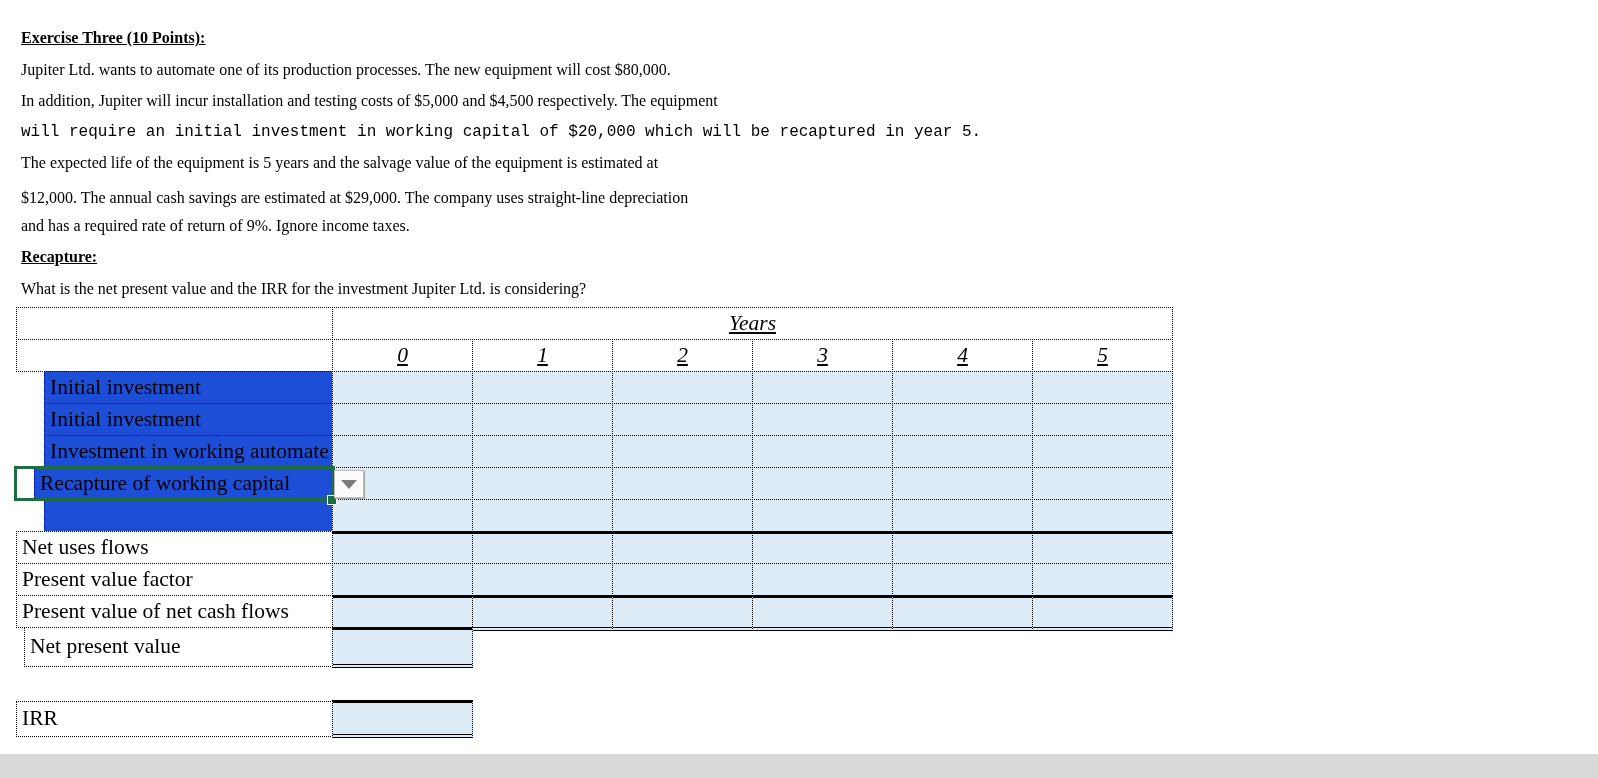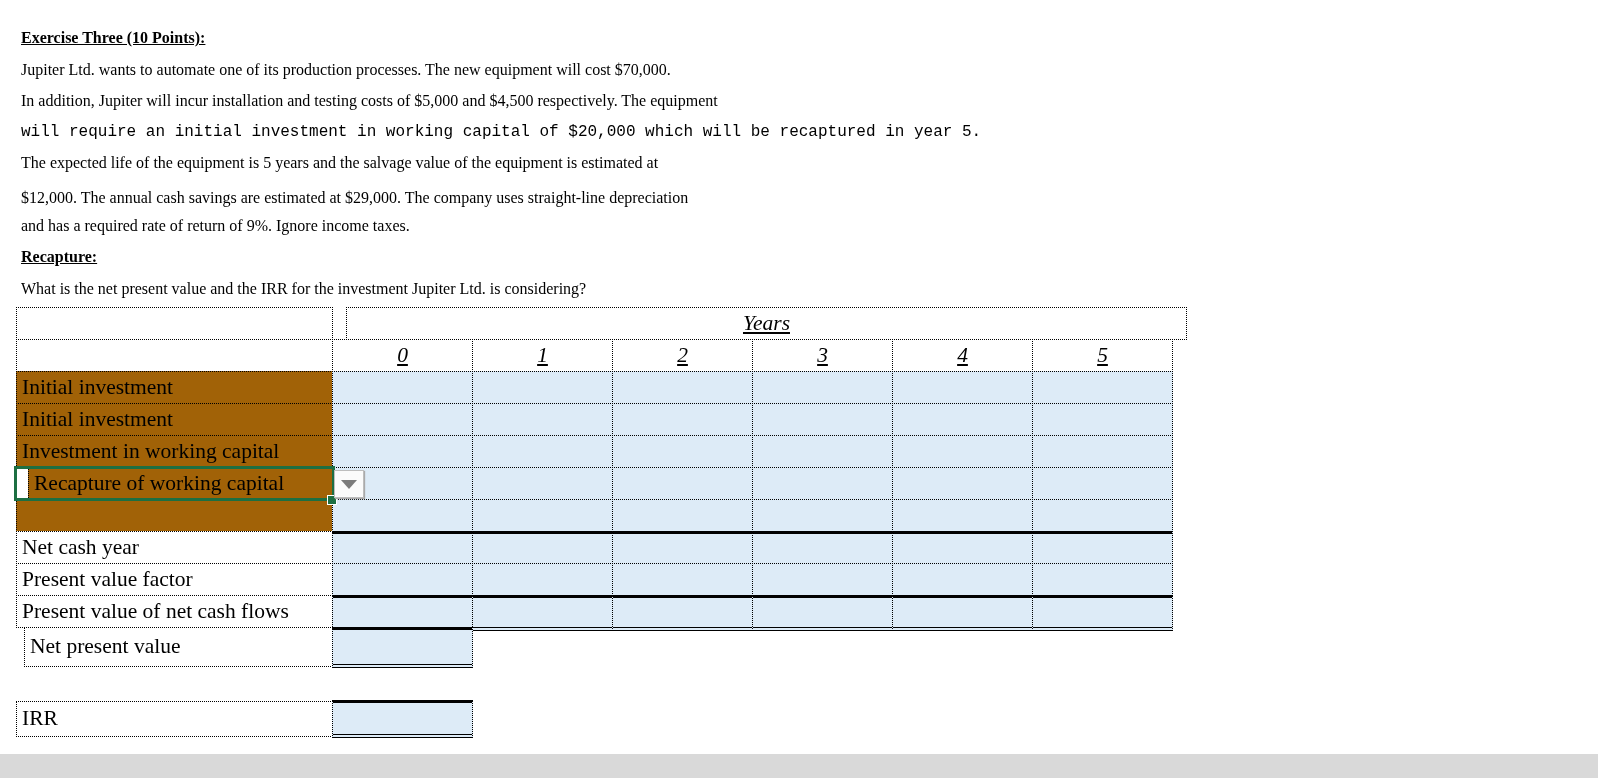--- a/index.html
+++ b/index.html
@@ -13,21 +13,21 @@
     .bold-u { font-weight: bold; text-decoration: underline; }
 
     .grid { position: absolute; left: 0; top: 0; }
     .cell {
       position: absolute; box-sizing: border-box;
       border-left: 1px dotted #000; border-top: 1px dotted #000;
       border-right: 1px dotted #000; border-bottom: 1px dotted #000;
       font-size: 21.5px; line-height: 30px; white-space: nowrap; overflow: hidden;
     }
     .label { padding-left: 5px; }
-    .green { background: #a16207; }
+    .green { background: #1d4ed8; margin-left: 28px; }
     .blue { background: #ddebf7; }
     .white { background: #ffffff; }
     .yearnum { text-align: center; font-style: italic; }
     .yearnum span, .yearshdr span { text-decoration: underline; }
     .yearshdr { text-align: center; font-style: italic; }
     .thick-top { border-top: 3px solid #000 !important; }
     .double-bottom { border-bottom: 4px double #000 !important; }
 
     .selected {
       position: absolute; box-sizing: border-box;
@@ -46,33 +46,33 @@
     .tri {
       width: 0; height: 0; border-left: 8px solid transparent; border-right: 8px solid transparent;
       border-top: 9px solid #7b7b7b;
     }
     .bottombar { position: absolute; left: 0; top: 754px; width: 1598px; height: 24px; background: #d9d9d9; }
   </style>
 </head>
 <body>
 
 <div class="txt bold-u" style="top:22px;">Exercise Three (10 Points):</div>
-<div class="txt" style="top:54px;">Jupiter Ltd. wants to automate one of its production processes. The new equipment will cost $70,000.</div>
+<div class="txt" style="top:54px;">Jupiter Ltd. wants to automate one of its production processes. The new equipment will cost $80,000.</div>
 <div class="txt" style="top:85px;">In addition, Jupiter will incur installation and testing costs of $5,000 and $4,500 respectively. The equipment</div>
 <div class="txt" style="top:116px;font-family:Liberation Mono, monospace;">will require an initial investment in working capital of $20,000 which will be recaptured in year 5.</div>
 <div class="txt" style="top:147px;">The expected life of the equipment is 5 years and the salvage value of the equipment is estimated at</div>
 <div class="txt" style="top:182px;">$12,000. The annual cash savings are estimated at $29,000. The company uses straight-line depreciation</div>
 <div class="txt" style="top:210px;">and has a required rate of return of 9%. Ignore income taxes.</div>
 <div class="txt bold-u" style="top:241px;">Recapture:</div>
 <div class="txt" style="top:273px;">What is the net present value and the IRR for the investment Jupiter Ltd. is considering?</div>
 
 <div class="grid">
 
   <div class="cell white" style="left:16px; top:307px; width:317px; height:33px;"></div>
-  <div class="cell white yearshdr" style="left:346px; top:307px; width:841px; height:33px;"><span>Years</span></div>
+  <div class="cell white yearshdr" style="left:332px; top:307px; width:841px; height:33px;"><span>Years</span></div>
 
   <div class="cell white" style="left:16px; top:339px; width:317px; height:33px;"></div>
   <div class="cell white yearnum" style="left:332px; top:339px; width:141px; height:33px;"><span>0</span></div>
   <div class="cell white yearnum" style="left:472px; top:339px; width:141px; height:33px;"><span>1</span></div>
   <div class="cell white yearnum" style="left:612px; top:339px; width:141px; height:33px;"><span>2</span></div>
   <div class="cell white yearnum" style="left:752px; top:339px; width:141px; height:33px;"><span>3</span></div>
   <div class="cell white yearnum" style="left:892px; top:339px; width:141px; height:33px;"><span>4</span></div>
   <div class="cell white yearnum" style="left:1032px; top:339px; width:141px; height:33px;"><span>5</span></div>
 
   <div id="input-rows">
@@ -83,42 +83,42 @@
       <div class="cell blue" style="left:752px; top:371px; width:141px; height:33px;"></div>
       <div class="cell blue" style="left:892px; top:371px; width:141px; height:33px;"></div>
       <div class="cell blue" style="left:1032px; top:371px; width:141px; height:33px;"></div>
       <div class="cell green label" style="left:16px; top:403px; width:317px; height:33px;">Initial investment</div>
       <div class="cell blue" style="left:332px; top:403px; width:141px; height:33px;"></div>
       <div class="cell blue" style="left:472px; top:403px; width:141px; height:33px;"></div>
       <div class="cell blue" style="left:612px; top:403px; width:141px; height:33px;"></div>
       <div class="cell blue" style="left:752px; top:403px; width:141px; height:33px;"></div>
       <div class="cell blue" style="left:892px; top:403px; width:141px; height:33px;"></div>
       <div class="cell blue" style="left:1032px; top:403px; width:141px; height:33px;"></div>
-      <div class="cell green label" style="left:16px; top:435px; width:317px; height:33px;">Investment in working capital</div>
+      <div class="cell green label" style="left:16px; top:435px; width:317px; height:33px;">Investment in working automate</div>
       <div class="cell blue" style="left:332px; top:435px; width:141px; height:33px;"></div>
       <div class="cell blue" style="left:472px; top:435px; width:141px; height:33px;"></div>
       <div class="cell blue" style="left:612px; top:435px; width:141px; height:33px;"></div>
       <div class="cell blue" style="left:752px; top:435px; width:141px; height:33px;"></div>
       <div class="cell blue" style="left:892px; top:435px; width:141px; height:33px;"></div>
       <div class="cell blue" style="left:1032px; top:435px; width:141px; height:33px;"></div>
-      <div class="cell green label" style="left:28px; top:467px; width:317px; height:33px;">Recapture of working capital</div>
+      <div class="cell green label" style="left:6px; top:467px; width:317px; height:33px;">Recapture of working capital</div>
       <div class="cell blue" style="left:332px; top:467px; width:141px; height:33px;"></div>
       <div class="cell blue" style="left:472px; top:467px; width:141px; height:33px;"></div>
       <div class="cell blue" style="left:612px; top:467px; width:141px; height:33px;"></div>
       <div class="cell blue" style="left:752px; top:467px; width:141px; height:33px;"></div>
       <div class="cell blue" style="left:892px; top:467px; width:141px; height:33px;"></div>
       <div class="cell blue" style="left:1032px; top:467px; width:141px; height:33px;"></div>
       <div class="cell green label" style="left:16px; top:499px; width:317px; height:33px;"></div>
       <div class="cell blue" style="left:332px; top:499px; width:141px; height:33px;"></div>
       <div class="cell blue" style="left:472px; top:499px; width:141px; height:33px;"></div>
       <div class="cell blue" style="left:612px; top:499px; width:141px; height:33px;"></div>
       <div class="cell blue" style="left:752px; top:499px; width:141px; height:33px;"></div>
       <div class="cell blue" style="left:892px; top:499px; width:141px; height:33px;"></div>
       <div class="cell blue" style="left:1032px; top:499px; width:141px; height:33px;"></div>
-      <div class="cell white label" style="left:16px; top:531px; width:317px; height:33px;">Net cash year</div>
+      <div class="cell white label" style="left:16px; top:531px; width:317px; height:33px;">Net uses flows</div>
       <div class="cell blue thick-top" style="left:332px; top:531px; width:141px; height:33px;"></div>
       <div class="cell blue thick-top" style="left:472px; top:531px; width:141px; height:33px;"></div>
       <div class="cell blue thick-top" style="left:612px; top:531px; width:141px; height:33px;"></div>
       <div class="cell blue thick-top" style="left:752px; top:531px; width:141px; height:33px;"></div>
       <div class="cell blue thick-top" style="left:892px; top:531px; width:141px; height:33px;"></div>
       <div class="cell blue thick-top" style="left:1032px; top:531px; width:141px; height:33px;"></div>
       <div class="cell white label" style="left:16px; top:563px; width:317px; height:33px;">Present value factor</div>
       <div class="cell blue" style="left:332px; top:563px; width:141px; height:33px;"></div>
       <div class="cell blue" style="left:472px; top:563px; width:141px; height:33px;"></div>
       <div class="cell blue" style="left:612px; top:563px; width:141px; height:33px;"></div>

